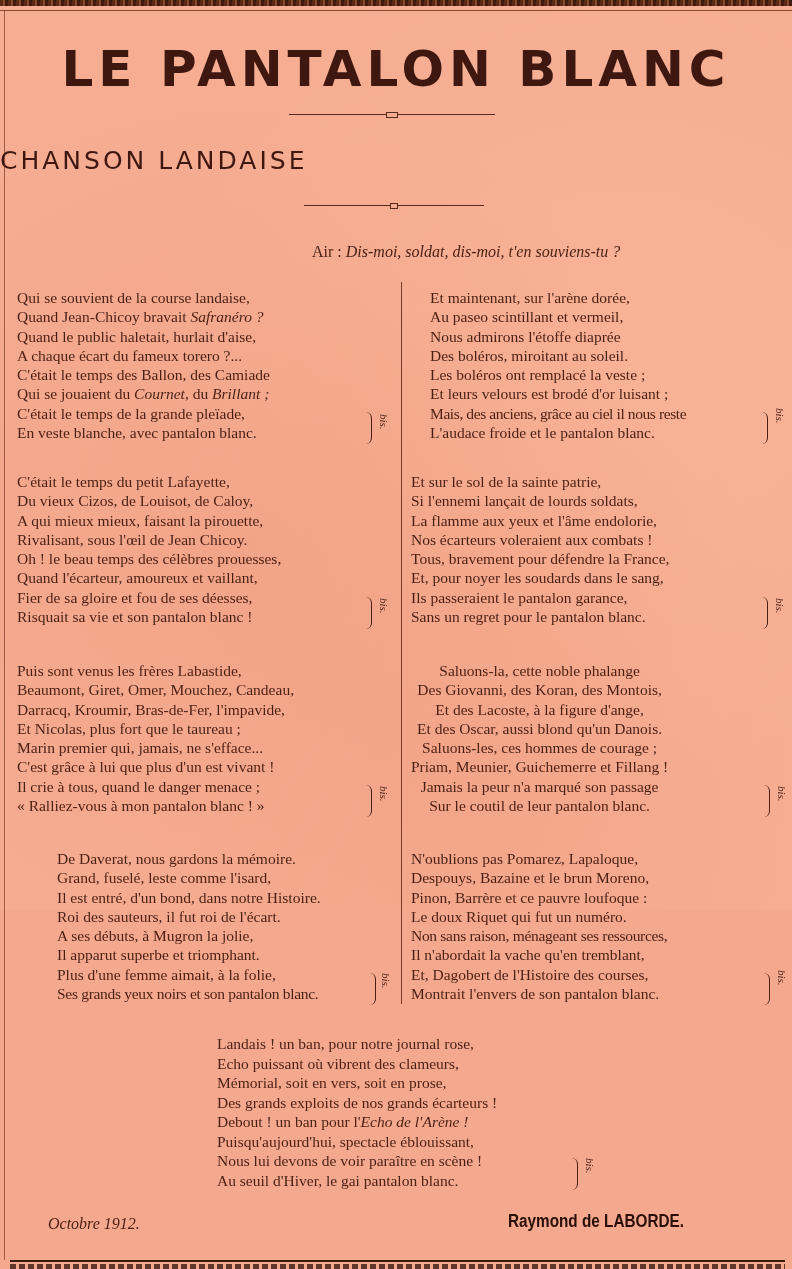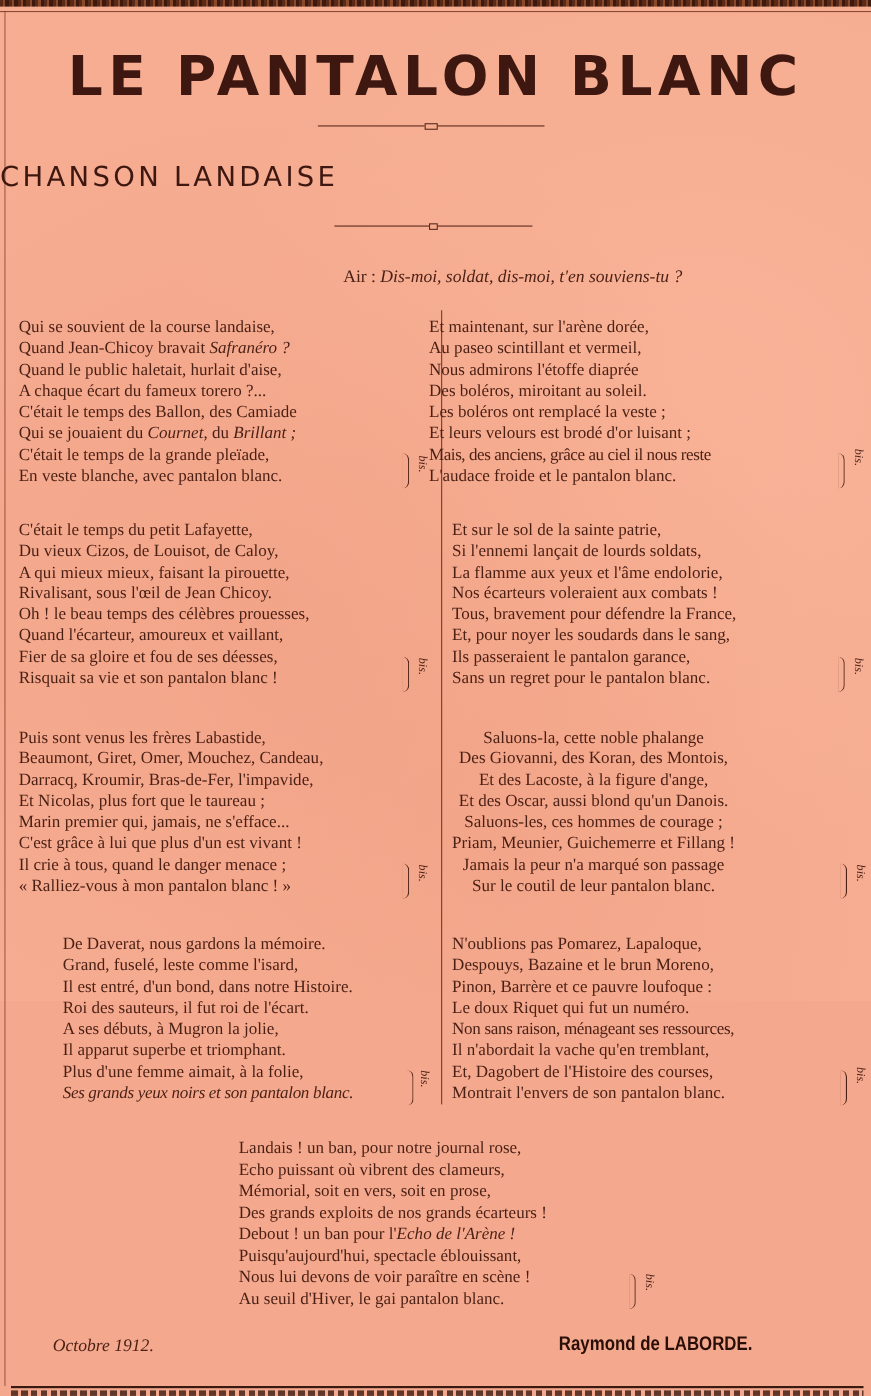--- a/index.html
+++ b/index.html
@@ -128,26 +128,26 @@
   <div class="bis" style="left:378px; top:786px;">bis.</div>
 
   <div class="stanza" style="left:17px; top:849px;margin-left:40px;">
     <div class="line">De Daverat, nous gardons la mémoire.</div>
     <div class="line">Grand, fuselé, leste comme l'isard,</div>
     <div class="line">Il est entré, d'un bond, dans notre Histoire.</div>
     <div class="line">Roi des sauteurs, il fut roi de l'écart.</div>
     <div class="line">A ses débuts, à Mugron la jolie,</div>
     <div class="line">Il apparut superbe et triomphant.</div>
     <div class="line">Plus d'une femme aimait, à la folie,</div>
-    <div class="line" style="letter-spacing:-0.3px;font-style:italic;">Ses grands yeux noirs et son pantalon blanc.</div>
+    <div class="line" style="letter-spacing:-0.3px;">Ses grands yeux noirs et son pantalon blanc.</div>
   </div>
   <div class="brace" style="left:370px; top:973px; height:32px;"></div>
   <div class="bis" style="left:380px; top:973px;">bis.</div>
 
-  <div class="stanza" style="left:390px; top:288px;">
+  <div class="stanza" style="left:430px; top:288px;">
     <div class="line">Et maintenant, sur l'arène dorée,</div>
     <div class="line">Au paseo scintillant et vermeil,</div>
     <div class="line">Nous admirons l'étoffe diaprée</div>
     <div class="line">Des boléros, miroitant au soleil.</div>
     <div class="line">Les boléros ont remplacé la veste ;</div>
     <div class="line">Et leurs velours est brodé d'or luisant ;</div>
     <div class="line" style="letter-spacing:-0.4px;">Mais, des anciens, grâce au ciel il nous reste</div>
     <div class="line">L'audace froide et le pantalon blanc.</div>
   </div>
   <div class="brace" style="left:762px; top:412px; height:32px;"></div>

